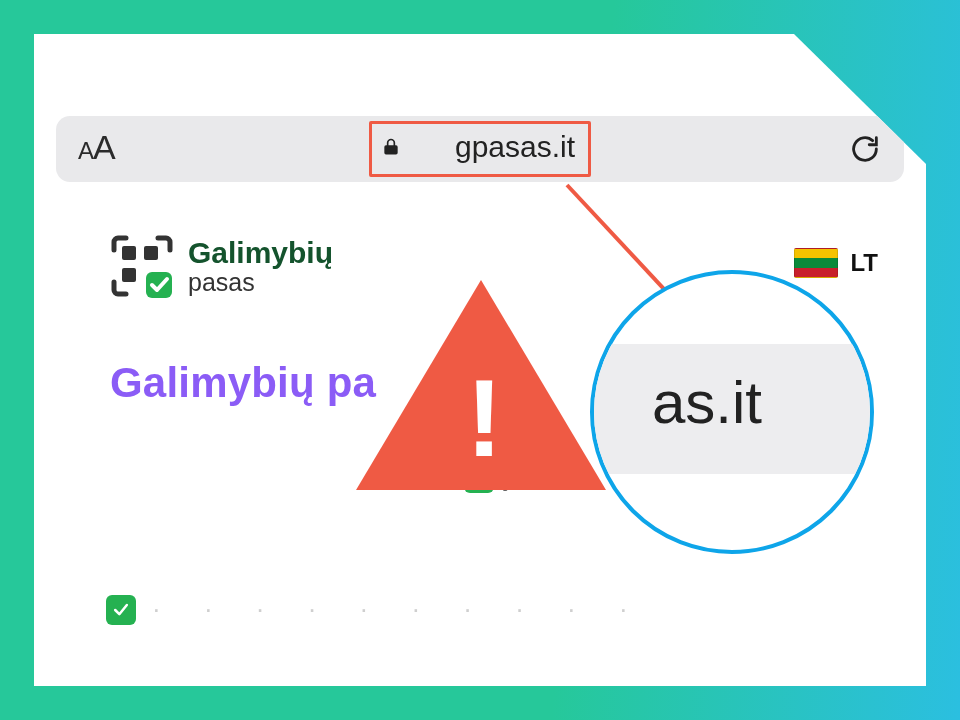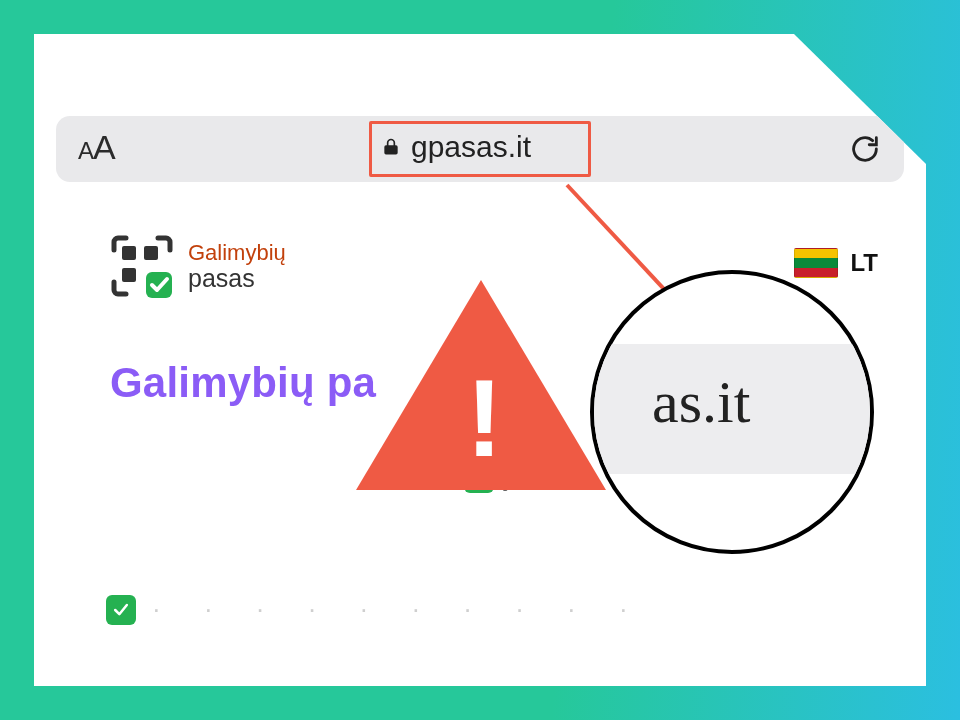--- a/index.html
+++ b/index.html
@@ -32,41 +32,41 @@
       letter-spacing: -1px;
     }
     .aa .small { font-size: 24px; }
     .url-wrap {
       position: absolute; left: 325px; top: 14px;
       display: flex; align-items: center; gap: 10px;
     }
     .lock {
       width: 20px; height: 20px; display: inline-block;
     }
-    .url-text { font-size: 30px; color: #222; }
+    .url-text { font-size: 30px; color: #222; margin-left: 44px; }
     .url-highlight {
       position: absolute;
       left: 313px; top: 5px;
       width: 222px; height: 56px;
       border: 3px solid #ef5a44;
       border-radius: 2px;
       pointer-events: none;
     }
     .refresh {
       position: absolute; right: 22px; top: 16px;
       width: 34px; height: 34px;
     }
 
     
     .logo-block {
       position: absolute; left: 76px; top: 200px;
       display: flex; align-items: center; gap: 14px;
     }
     .qr-ico { width: 64px; height: 64px; position: relative; }
-    .title-stack .t1 { font-size: 22px; font-weight: 400; color: #c2410c; }
+    .title-stack .t1 { font-size: 30px; font-weight: 700; color: #14532d; }
     .title-stack .t2 { font-size: 25px; font-weight: 400; color: #333; margin-top: -2px; }
 
     
     .lang {
       position: absolute; right: 48px; top: 214px;
       display: flex; align-items: center; gap: 12px; text-align: center;
     }
     .flag {
       width: 44px; height: 30px; border-radius: 2px; overflow: hidden;
       border: 1px solid rgba(0,0,0,0.12);
@@ -113,25 +113,24 @@
       left: 432px; top: 320px;
       font-size: 110px; font-weight: 700; color: #fff;
       font-family: "Segoe UI", Arial, sans-serif;
     }
 
     
     .zoom {
       position: absolute;
       left: 556px; top: 236px;
       width: 284px; height: 284px;
-      border: 4px solid #000000;
+      border: 4px solid #0ea5e9;
       border-radius: 50%;
       overflow: hidden;
       background: #fff;
-      font-family: Liberation Serif, serif;
     }
     .zoom-fill {
       position: absolute; left: -28px; top: 70px;
       width: 340px; height: 130px;
       background: #ededef;
     }
     .zoom-text {
       position: absolute; left: 58px; top: 94px;
       font-size: 60px; color: #222; font-weight: 400;
     }

